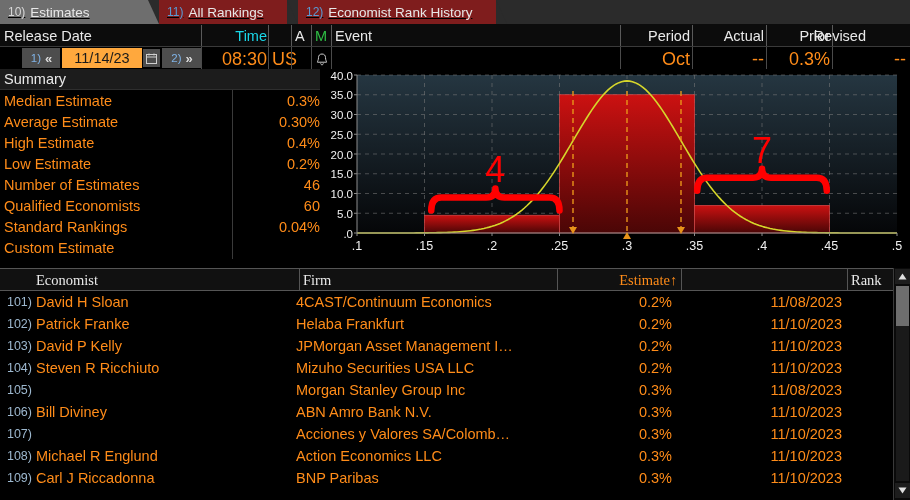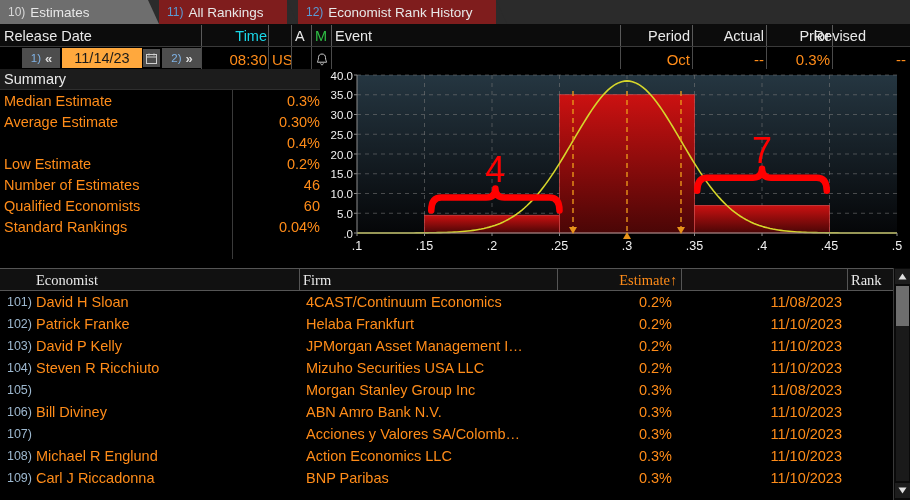--- a/index.html
+++ b/index.html
@@ -8,21 +8,21 @@
     width: 910px; height: 500px;
     background: #000;
     font-family: "Liberation Sans", sans-serif;
     overflow: hidden;
   }
   #app { position: relative; width: 910px; height: 500px; background:#000; }
 
   
   .tabbar { position:absolute; left:0; top:0; width:910px; height:24px; background:#2b2b2b; }
   .tab { position:absolute; top:0; height:24px; display:flex; align-items:center;
-         padding:0 10px 0 8px; font-size:13.5px; white-space:nowrap; }
+         padding:0 10px 0 8px; font-size:13.5px; white-space:nowrap;text-decoration:underline; }
   .tab .tnum { color:#5a9bd5; margin-right:5px; font-size:12px; }
   .tab .tlabel { color:#e8e8e8; }
   .tab.active { background:#6e6e6e; }
   .tab.active .tnum { color:#d8d8d8; }
   .tab.inactive { background:#7f1d1d; }
   .tab .slant { position:absolute; right:-11px; top:0; width:0; height:0;
                 border-top:24px solid transparent; border-left:11px solid #6e6e6e; }
   .tab.inactive .slant { border-left-color:#2b2b2b; }
   .tab1 { left:0;   width:148px; }
   .tab2 { left:159px; width:128px; }
@@ -30,21 +30,21 @@
 
   
   .evhdr { position:absolute; left:0; top:24px; width:910px; height:23px; background:#0c0c0c;
            border-bottom:1px solid #3a3a3a; }
   .evhdr .cell { position:absolute; top:0; height:23px; display:flex; align-items:center;
                  font-size:14.5px; color:#e9e9e9; }
   .evhdr .sepr { position:absolute; top:1px; height:21px; width:1px; background:#5a5a5a; }
 
   .evrow { position:absolute; left:0; top:47px; width:910px; height:22px; background:#000; }
   .evrow .cell { position:absolute; top:1px; height:22px; display:flex; align-items:center;
-                 font-size:15px; }
+                 font-size:18px; }
   .evrow .sepr { position:absolute; top:0; height:22px; width:1px; background:#4a4a4a; }
 
   
   .navbtn { position:absolute; top:1px; height:20px; background:#4d4d4d;
             display:flex; align-items:center; justify-content:center; gap:4px;
             font-size:13px; color:#cfcfcf; }
   .navbtn .nnum { color:#7fb2e5; font-size:11.5px; }
   .navbtn .narrow { color:#dcdcdc; font-weight:bold; font-size:13px; letter-spacing:-1px;}
   .datebox { position:absolute; top:1px; left:62px; width:80px; height:20px; background:#ffa83d;
              color:#1a1a1a; font-size:14.5px; display:flex; align-items:center;
@@ -74,21 +74,21 @@
   .tblhdr .cell { position:absolute; top:0; height:22px; display:flex; align-items:center;
                   font-size:14.5px; color:#e9e9e9; }
   .tblhdr .sepr { position:absolute; top:0; height:22px; width:1px; background:#555; }
 
   .tblbody { position:absolute; left:0; top:291px; width:895px; height:205px; background:#000; }
   .trow { position:relative; height:22px; }
   .trow .c { position:absolute; top:0; height:22px; display:flex; align-items:center;
              font-size:14.5px; color:#ff8c19; white-space:nowrap; overflow:hidden; }
   .trow .cnum { left:2px; width:30px; justify-content:flex-end; color:#9db8cf; font-size:12.5px; }
   .trow .cname { left:36px; width:258px; }
-  .trow .cfirm { left:306px; width:255px; }
+  .trow .cfirm { left:296px; width:255px; }
   .trow .cest  { left:560px; width:118px; justify-content:flex-end; padding-right:6px; }
   .trow .casof { left:682px; width:164px; justify-content:flex-end; padding-right:4px; }
   .trow .crank { left:850px; width:44px;margin-left:44px; }
   .vsep { position:absolute; top:268px; width:1px; background:#555; }
 
   
   .scroll { position:absolute; left:893px; top:268px; width:17px; height:232px; background:#0a0a0a;
             border-left:1px solid #3a3a3a; }
   .scrollarrow { position:absolute; left:1px; width:15px; height:15px; background:#1d1d1d;
                  display:flex; align-items:center; justify-content:center; }
@@ -186,37 +186,42 @@
     <div class="sumdiv"></div>
     <div class="sumrow">
       <span class="sumlab">Median Estimate</span>
       <span class="sumval">0.3%</span>
     </div>
     <div class="sumrow">
       <span class="sumlab">Average Estimate</span>
       <span class="sumval">0.30%</span>
     </div>
     <div class="sumrow">
+      <span class="sumlab">High Estimate</span>
       <span class="sumval">0.4%</span>
     </div>
     <div class="sumrow">
       <span class="sumlab">Low Estimate</span>
       <span class="sumval">0.2%</span>
     </div>
     <div class="sumrow">
       <span class="sumlab">Number of Estimates</span>
       <span class="sumval">46</span>
     </div>
     <div class="sumrow">
       <span class="sumlab">Qualified Economists</span>
       <span class="sumval">60</span>
     </div>
     <div class="sumrow">
       <span class="sumlab">Standard Rankings</span>
       <span class="sumval">0.04%</span>
+    </div>
+    <div class="sumrow">
+      <span class="sumlab">Custom Estimate</span>
+      <span class="sumval"></span>
     </div>
   </div>
 
   <div class="chartwrap">
     <svg class="chartsvg" id="chart" width="585" height="190" viewBox="0 0 585 190">
         <defs>
           <linearGradient id="plotbg" x1="0" y1="0" x2="0" y2="1">
             <stop offset="0%" stop-color="#253641"></stop>
             <stop offset="100%" stop-color="#050608"></stop>
           </linearGradient>

